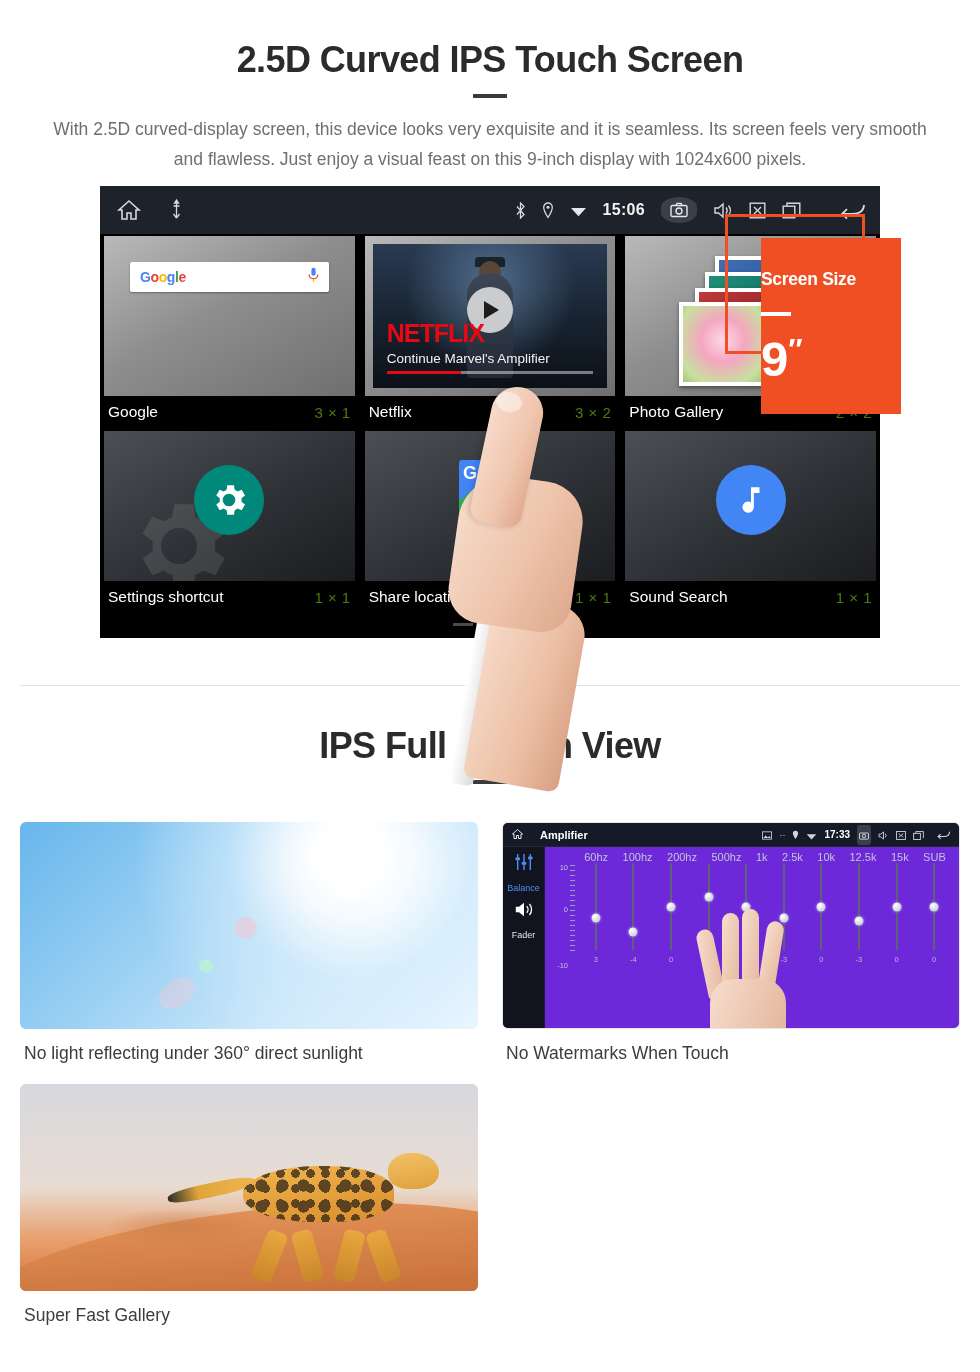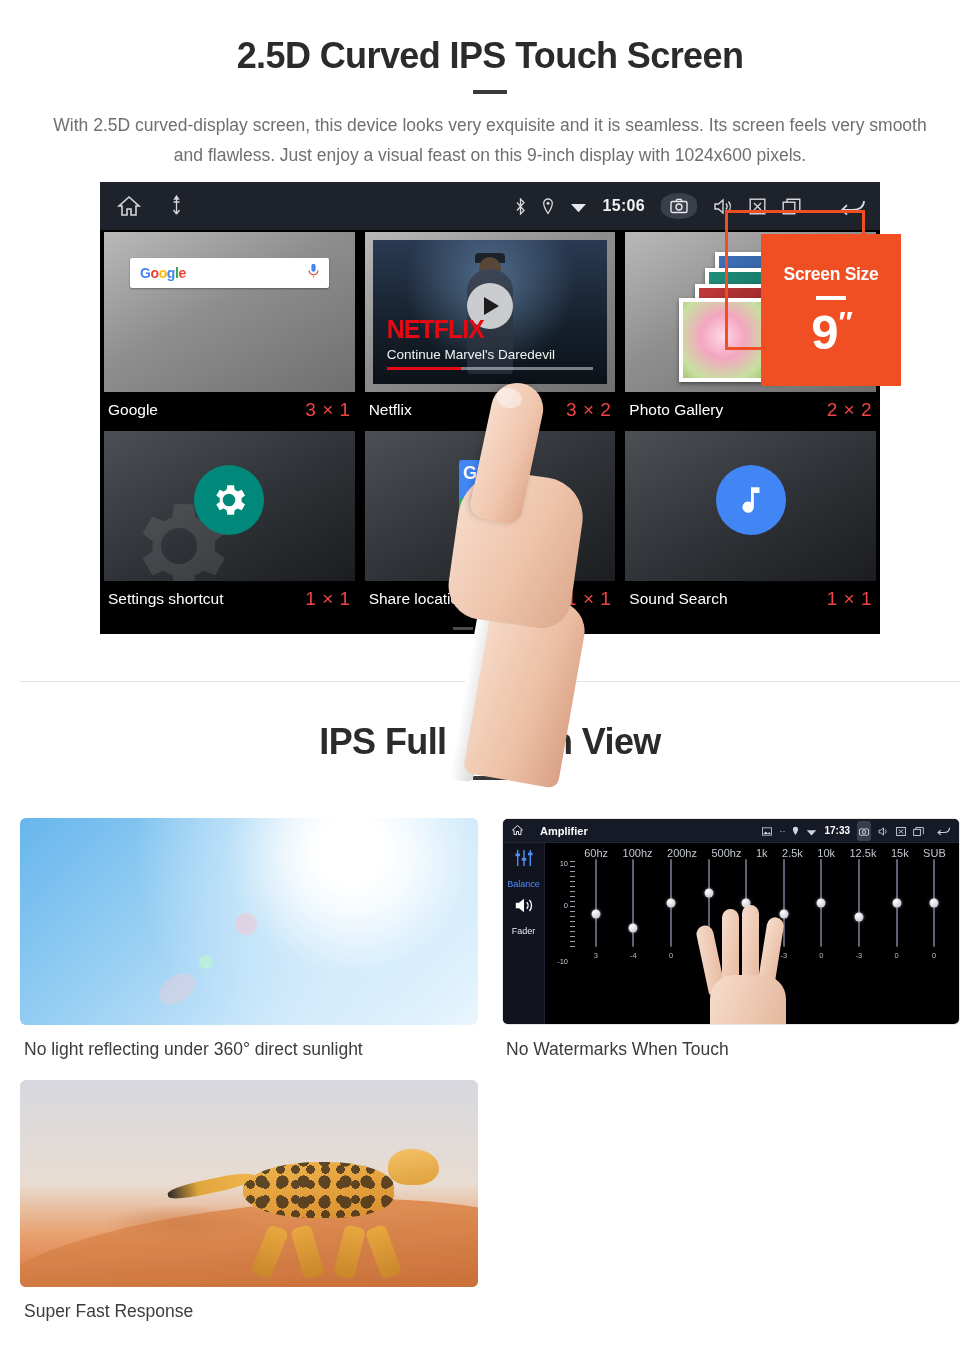--- a/index.html
+++ b/index.html
@@ -16,21 +16,21 @@
 
   
   .section-title {
     text-align: center;
     font-size: 36px;
     font-weight: bold;
     letter-spacing: -0.6px;
     color: #2b2b2b;
     line-height: 1;
   }
-  #sec1-title { padding-top: 18px; margin-top: 20px; }
+  #sec1-title { padding-top: 42px; }
   .title-rule {
     width: 34px; height: 4px; background: #3a3a3a;
     margin: 16px auto 0;
   }
   .section-desc {
     text-align: center;
     font-size: 17.5px;
     line-height: 1.72;
     color: #6f6f6f;
     width: 900px;
@@ -89,21 +89,21 @@
   }
   .wtile.dark {
     background: linear-gradient(150deg,#4c4f53 0%,#2e3135 55%,#1b1d20 100%);
     height: 150px;
   }
   .wlabel {
     display: flex; justify-content: space-between; align-items: center;
     padding: 7px 8px 8px 8px;
     color: #ffffff; font-size: 15.5px;
   }
-  .wlabel .size { color: #ef4444; font-size: 19px; letter-spacing: .5px; }
+  .wlabel .size { color: #4d7c0f; font-size: 15px; letter-spacing: .5px; }
 
   
   .gsearch {
     position: absolute; left: 26px; top: 26px; right: 26px;
     height: 30px; background: #fff; border-radius: 2px;
     box-shadow: 0 1px 2px rgba(0,0,0,.35);
     display: flex; align-items: center; justify-content: space-between;
     padding: 0 10px;
   }
   .gword { font-size: 14px; font-weight: bold; letter-spacing: -0.4px; }
@@ -254,23 +254,23 @@
     border-radius: 6px;
   }
 
   
   .badge-wrap { position:absolute; right:-20px; top:28px; width:175px; height:178px; }
   .badge-outline {
     position:absolute; left:0; top:0; width:140px; height:140px;
     border:3px solid #F04E23;
   }
   .badge-fill {
-    position:absolute; left:36px; top:24px; width:140px; height:152px;
+    position:absolute; left:36px; top:24px; width:140px; height:176px;
     background:#F04E23;
-    display:flex; flex-direction:column; align-items:center; justify-content:center;
+    display:flex; flex-direction:column; align-items:flex-start; justify-content:center;gap:11px;
   }
   .badge-fill .bt { color:#fff; font-size:17.5px; font-weight:bold; letter-spacing:-.3px; }
   .badge-fill .brule { width:30px; height:4px; background:#fff; margin:11px 0 7px; }
   .badge-fill .bv { color:#fff; font-size:49px; font-weight:bold; line-height:1; }
   .badge-fill .bv sup { font-size:30px; vertical-align: super; letter-spacing:-2px; }
 
   
   .hr { width:940px; height:1px; background:#e3e3e3; margin:44px auto 0; }
 
   
@@ -306,21 +306,21 @@
   .rays {
     position:absolute; left:72%; top:16%; width:0; height:0;
   }
   .ray {
     position:absolute; width:2px; height:120px;
     background:linear-gradient(180deg,rgba(255,255,255,.75),rgba(255,255,255,0));
     transform-origin: top center;
   }
 
   
-  .amp { width:100%; height:100%; background:#000000; position:relative; overflow:hidden; }
+  .amp { width:100%; height:100%; background:#6d28d9; position:relative; overflow:hidden; }
   .amp-bar {
     height:24px; background:#161a27; display:flex; align-items:center; padding:0 8px; gap:10px;
     border-bottom:1px solid #222736;
   }
   .amp-title { color:#fff; font-size:11px; font-weight:bold; margin-left:6px; }
   .amp-icons { display:flex; align-items:center; gap:7px; margin-left:auto; }
   .amp-time { color:#fff; font-size:10px; font-weight:bold; }
   .amp-body { display:flex; height:calc(100% - 24px); }
   .amp-side {
     width:42px; background:#11131f; display:flex; flex-direction:column;
@@ -574,21 +574,21 @@
       </div>
 
       <div class="wcell">
         <div class="wtile">
           <div class="nfx">
             <div class="hat"></div>
             <div class="head"></div>
             <div class="figure"></div>
             <div class="play"></div>
             <div class="nfx-logo">NETFLIX</div>
-            <div class="nfx-sub">Continue Marvel's Daredevil</div>
+            <div class="nfx-sub">Continue Marvel's Amplifier</div>
             <div class="nfx-bar"></div>
           </div>
         </div>
         <div class="wlabel">
           <span>Netflix</span>
           <span class="size">3 × 2</span>
         </div>
       </div>
 
       <div class="wcell">
@@ -887,16 +887,16 @@
           <div class="ch-leg l2"></div>
           <div class="ch-leg l3"></div>
           <div class="ch-leg l4"></div>
           <div class="ch-body">
               <div class="spots"></div>
             </div>
           <div class="ch-head"></div>
         </div>
       </div>
     </div>
-    <div class="feat-cap">Super Fast Response</div>
+    <div class="feat-cap">Super Fast Gallery</div>
   </div>
 
 </div>
 
 </body></html>

